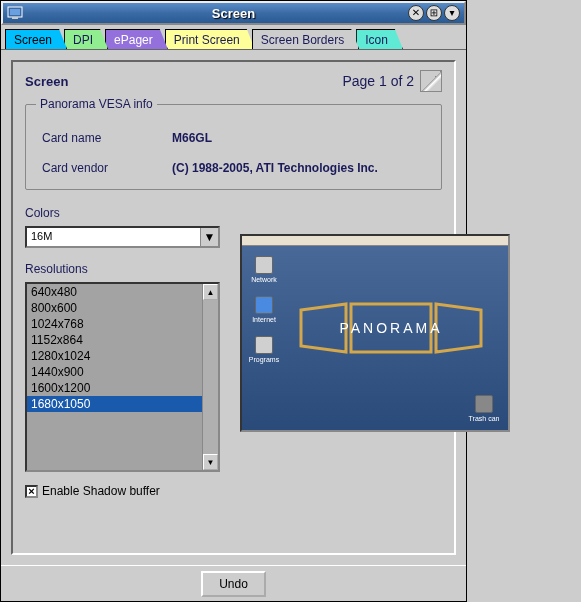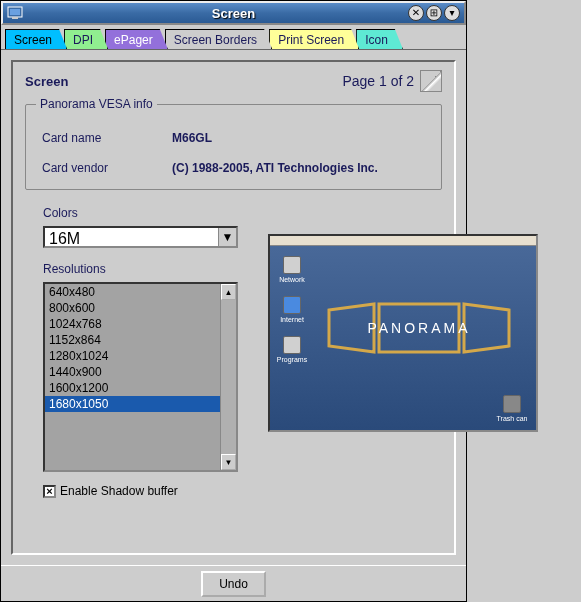--- a/index.html
+++ b/index.html
@@ -158,41 +158,40 @@
 .info-label {
   width: 130px;
   color: #1a1a5a;
 }
 .info-value {
   color: #1a1a5a;
   font-weight: bold;
 }
 .main-cols {
   display: flex;
-  gap: 30px;
-  margin-left: 18px;
+  gap: 20px;
 }
 .left-col { width: 200px; }
 .section-label {
   color: #1a1a5a;
   margin-bottom: 6px;
   display: block;
 }
 .combo {
   width: 195px;
   height: 22px;
   display: flex;
   border: 2px inset #888;
   background: #fff;
   margin-bottom: 14px;
 }
 .combo-text {
   flex: 1;
   padding: 2px 4px;
-  font-size: 16px;
+  font-size: 11px;
 }
 .combo-btn {
   width: 18px;
   background: #cdcdcd;
   border-left: 1px solid #888;
   display: flex;
   align-items: center;
   justify-content: center;
   cursor: pointer;
 }
@@ -320,22 +319,22 @@
       <div class="tb-btn">✕</div>
       <div class="tb-btn">⊞</div>
       <div class="tb-btn">▾</div>
     </div>
   </div>
 
   <div class="tabs">
     <div class="tab t0">Screen</div>
     <div class="tab t1">DPI</div>
     <div class="tab t2">ePager</div>
+    <div class="tab t4">Print Screen</div>
     <div class="tab t3">Screen Borders</div>
-    <div class="tab t4">Print Screen</div>
     <div class="tab t5">Icon</div>
   </div>
 
   <div class="content">
     <div class="panel">
       <div class="panel-header">
         <div class="panel-title">Screen</div>
         <div class="page-indicator">
           <span>Page 1 of 2</span>
           <div class="corner-fold"></div>

